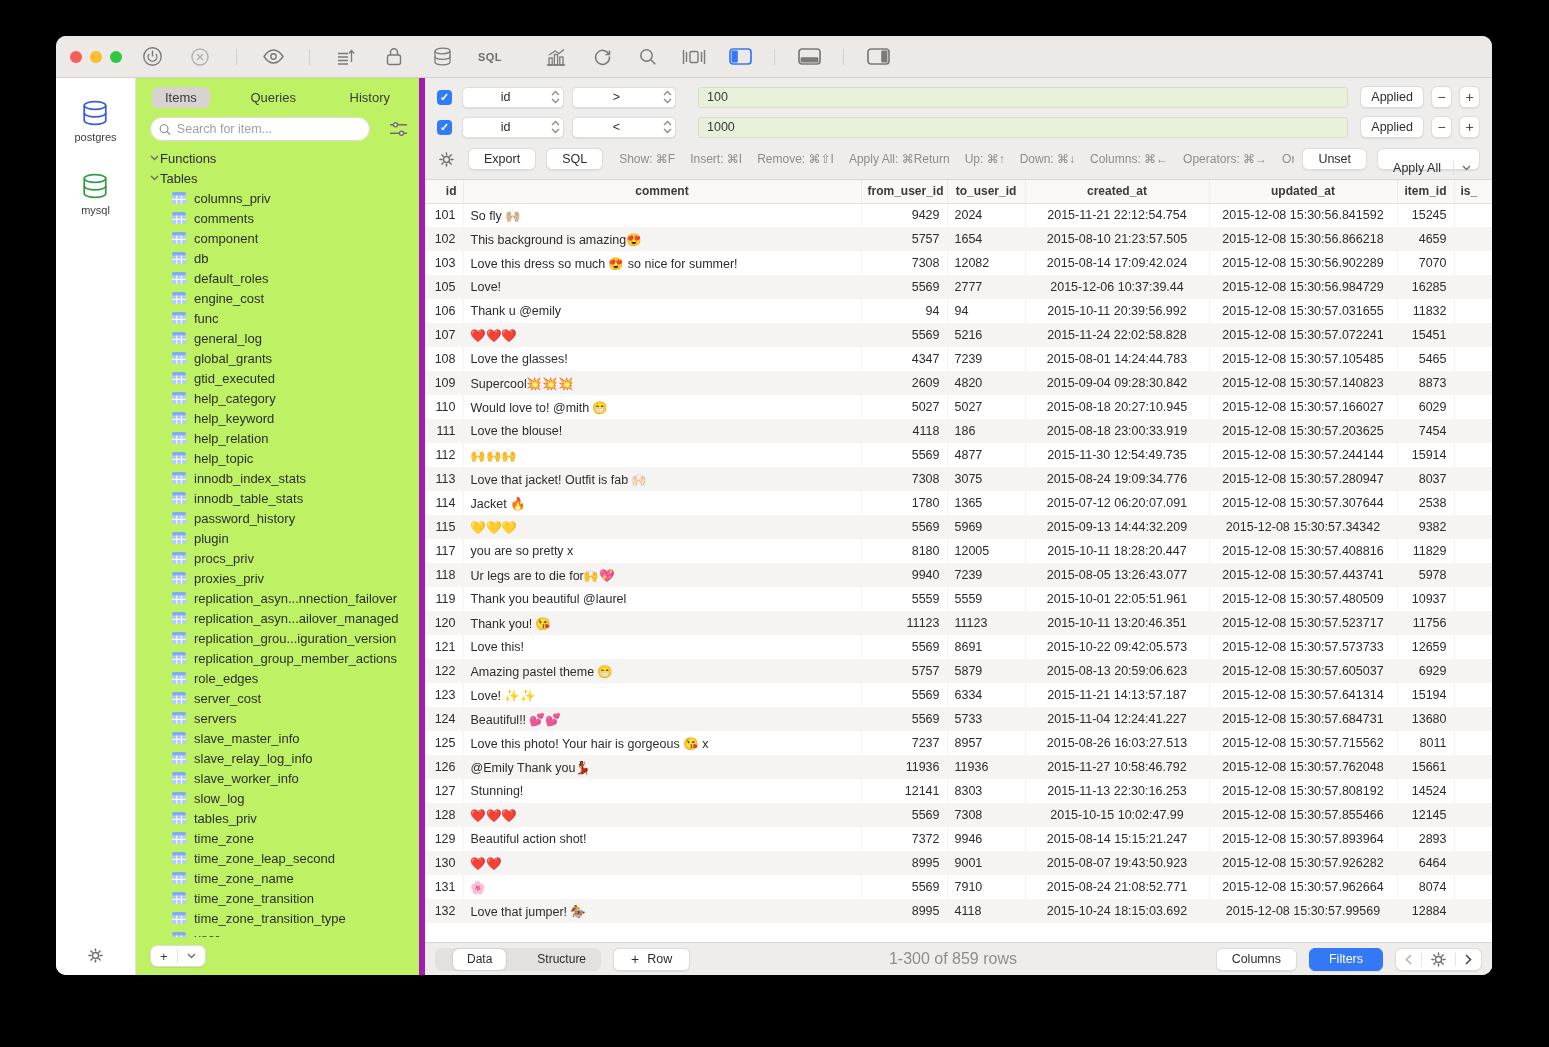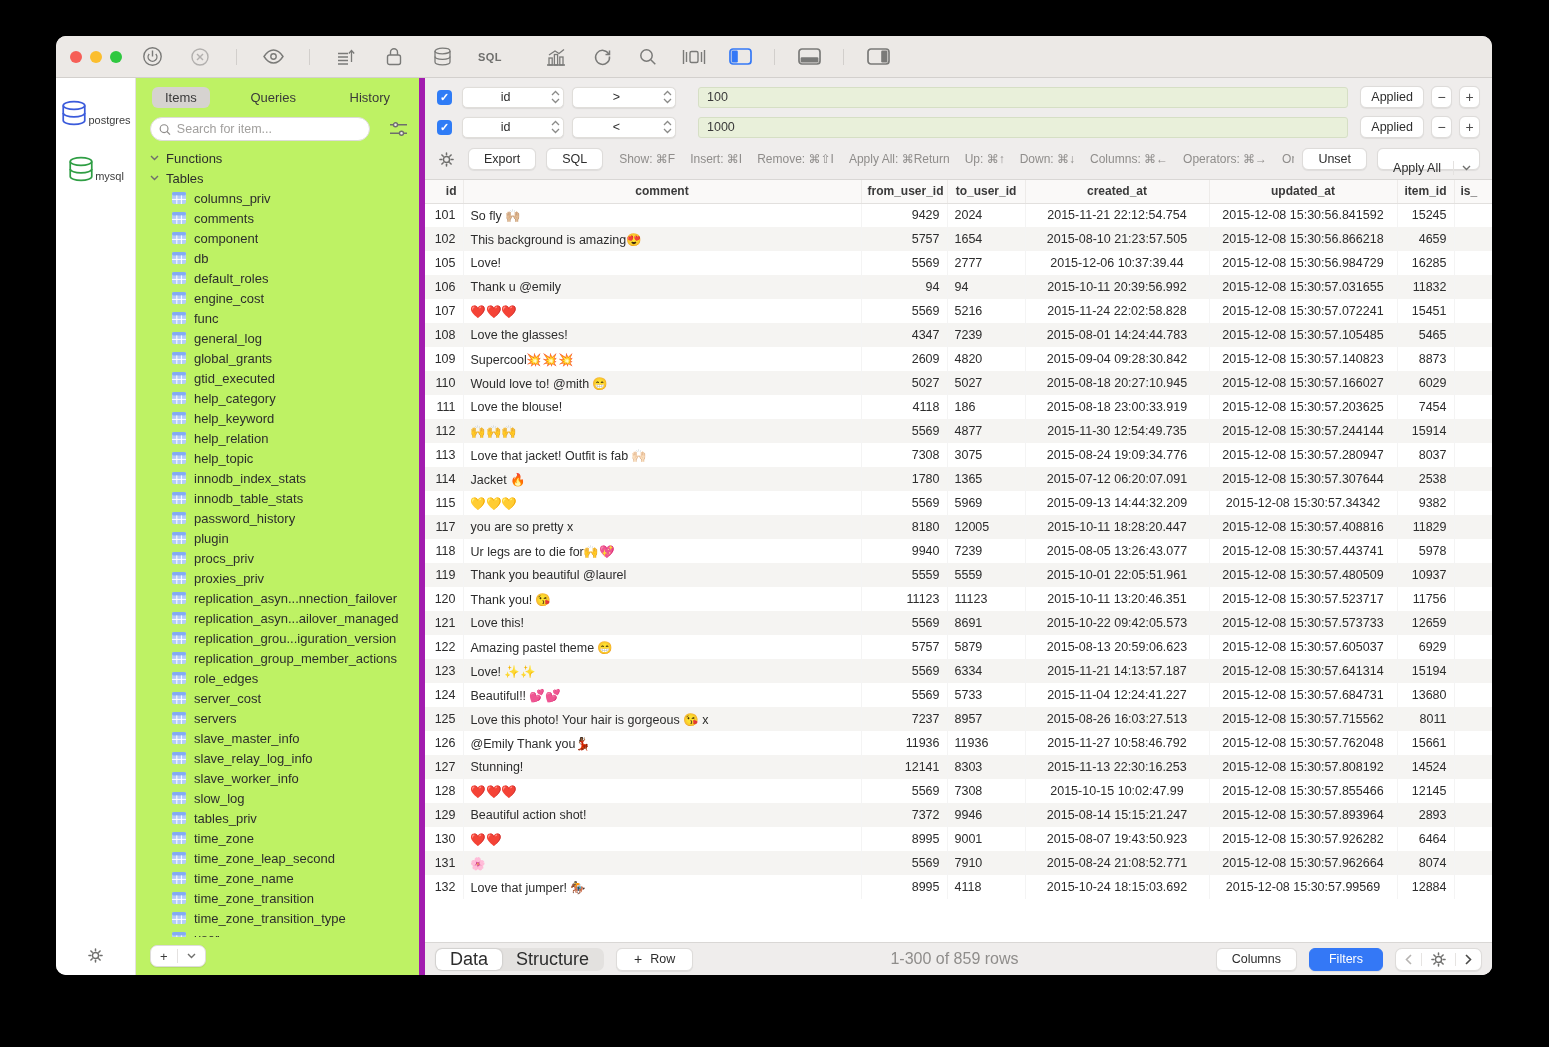--- a/index.html
+++ b/index.html
@@ -23,37 +23,37 @@
                 font-size:12px; color:#3c3c3c; white-space:nowrap; overflow:hidden; }
   .conn-badge { margin-left:auto; border:1px solid #8cc98c; color:#79b479; font-size:10px;
                 font-family:"DejaVu Sans Mono",monospace; padding:0 4px; border-radius:3px; line-height:14px; }
   .tb-right { display:flex; align-items:center; gap:22px; margin-left:22px; }
 
   
   .window-body { flex:1; display:flex; min-height:0; }
 
   .conn-strip { width:80px; background:#ffffff; border-right:1px solid #e3e1df;
                 display:flex; flex-direction:column; align-items:center; padding-top:22px; }
-  .conn-item { display:flex; flex-direction:row; align-items:flex-end; margin-bottom:30px; cursor:default; }
+  .conn-item { display:flex; flex-direction:column; align-items:center; margin-bottom:30px; cursor:default; }
   .conn-item .cname { font-size:11px; color:#3c3c3c; margin-top:5px; }
   .strip-gear { margin-top:auto; margin-bottom:12px; }
 
   .sidebar { width:289px; background:#bef264; border-right:6px solid #a21caf;
              display:flex; flex-direction:column; min-height:0; }
   .sidebar-tabs { display:flex; align-items:center; justify-content:space-between; padding:9px 16px 5px 16px; }
   .sb-tab { font-size:13px; color:#3a3a3a; padding:3px 13px; border-radius:6px; }
   .sb-tab.active { background:#d6d3d0; }
   .search-row { display:flex; align-items:center; gap:20px; padding:4px 12px 7px 14px; }
   .search-box { flex:1; height:24px; background:#fff; border:1px solid #dddbd9; border-radius:12px;
                 display:flex; align-items:center; padding:0 8px; gap:6px; }
   .search-box input { border:none; outline:none; background:transparent; font-size:12.5px; color:#3a3a3a;
                       width:100%; font-family:"Liberation Sans",sans-serif; }
   .search-box input::placeholder { color:#a2a09e; }
   .tree { flex:1; overflow:hidden; padding-left:14px; font-size:13px; color:#2d2d2d; }
-  .tree-group { display:flex; align-items:center; gap:7px; height:20px; }
+  .tree-group { display:flex; align-items:center; gap:1px; height:20px; }
   .tree-item { display:flex; align-items:center; gap:8px; height:20px; padding-left:22px; white-space:nowrap; }
   .tree-label { overflow:hidden; text-overflow:ellipsis; }
   .sidebar-bottom { flex:0 0 38px; display:flex; align-items:center; padding:0 14px; }
   .add-split { display:flex; align-items:center; background:#fff; border:1px solid #dedcda;
                border-radius:7px; height:22px; box-shadow:0 .5px 1px rgba(0,0,0,.07); }
   .add-split .part { padding:0 9px; font-size:13px; color:#3c3c3c; display:flex; align-items:center; }
   .add-split .sep { width:1px; height:14px; background:#e4e2e0; }
 
   
   .main { flex:1; display:flex; flex-direction:column; min-width:0; background:#efedec; }
@@ -94,22 +94,22 @@
                   border-bottom:1px solid #e2e0de; border-right:1px solid #edebe9; padding:0 6px; }
   table.grid td { height:24px; padding:0 7px; border-right:1px solid rgba(0,0,0,.045);
                   white-space:nowrap; overflow:hidden; }
   table.grid tr:nth-child(even) td { background:#f5f4f2; }
   .al-left{text-align:left} .al-right{text-align:right} .al-center{text-align:center}
 
   
   .bottombar { flex:0 0 33px; background:#efedec; border-top:1px solid #d9d7d5;
                display:flex; align-items:center; padding:0 10px; }
   .seg { display:flex; background:#e3e1df; border-radius:7px; padding:1px; height:23px; margin-right:12px; }
-  .seg .seg-tab { font-size:18px; color:#2d2d2d; padding:10px 14px; display:flex; align-items:center;
-                  border-radius:6px; }
+  .seg .seg-tab { font-size:12px; color:#2d2d2d; padding:10px 14px; display:flex; align-items:center;
+                  border-radius:6px;margin-left:17px; }
   .seg .seg-tab.active { background:#fff; box-shadow:0 0 2px rgba(0,0,0,.25); }
   .bb-btn { height:23px; background:#fff; border:1px solid #dedcda; border-radius:6px; font-size:12.5px;
             color:#2d2d2d; display:flex; align-items:center; padding:0 15px;
             box-shadow:0 .5px 1px rgba(0,0,0,.07); }
   .rowbtn { gap:8px; padding:0 17px; }
   .rowbtn .plus { font-size:14px; }
   .bb-spacer { flex:1; }
   .row-count { font-size:16px; color:#8f8d8b; }
   .filters-btn { background:#3478f6; border-color:#3478f6; color:#fff; margin:0 12px; padding:0 19px; }
   .pager { display:flex; align-items:center; height:23px; background:#fff; border:1px solid #dedcda;
@@ -913,20 +913,30 @@
                 <td class="al-right">102</td>
                 <td class="al-left">This background is amazing😍</td>
                 <td class="al-right">5757</td>
                 <td class="al-left">1654</td>
                 <td class="al-center">2015-08-10 21:23:57.505</td>
                 <td class="al-center">2015-12-08 15:30:56.866218</td>
                 <td class="al-right">4659</td>
                 <td class="al-left"></td>
               </tr>
               <tr>
+                <td class="al-right">103</td>
+                <td class="al-left">Love this dress so much 😍 so nice for summer!</td>
+                <td class="al-right">7308</td>
+                <td class="al-left">12082</td>
+                <td class="al-center">2015-08-14 17:09:42.024</td>
+                <td class="al-center">2015-12-08 15:30:56.902289</td>
+                <td class="al-right">7070</td>
+                <td class="al-left"></td>
+              </tr>
+              <tr>
                 <td class="al-right">105</td>
                 <td class="al-left">Love!</td>
                 <td class="al-right">5569</td>
                 <td class="al-left">2777</td>
                 <td class="al-center">2015-12-06 10:37:39.44</td>
                 <td class="al-center">2015-12-08 15:30:56.984729</td>
                 <td class="al-right">16285</td>
                 <td class="al-left"></td>
               </tr>
               <tr>

